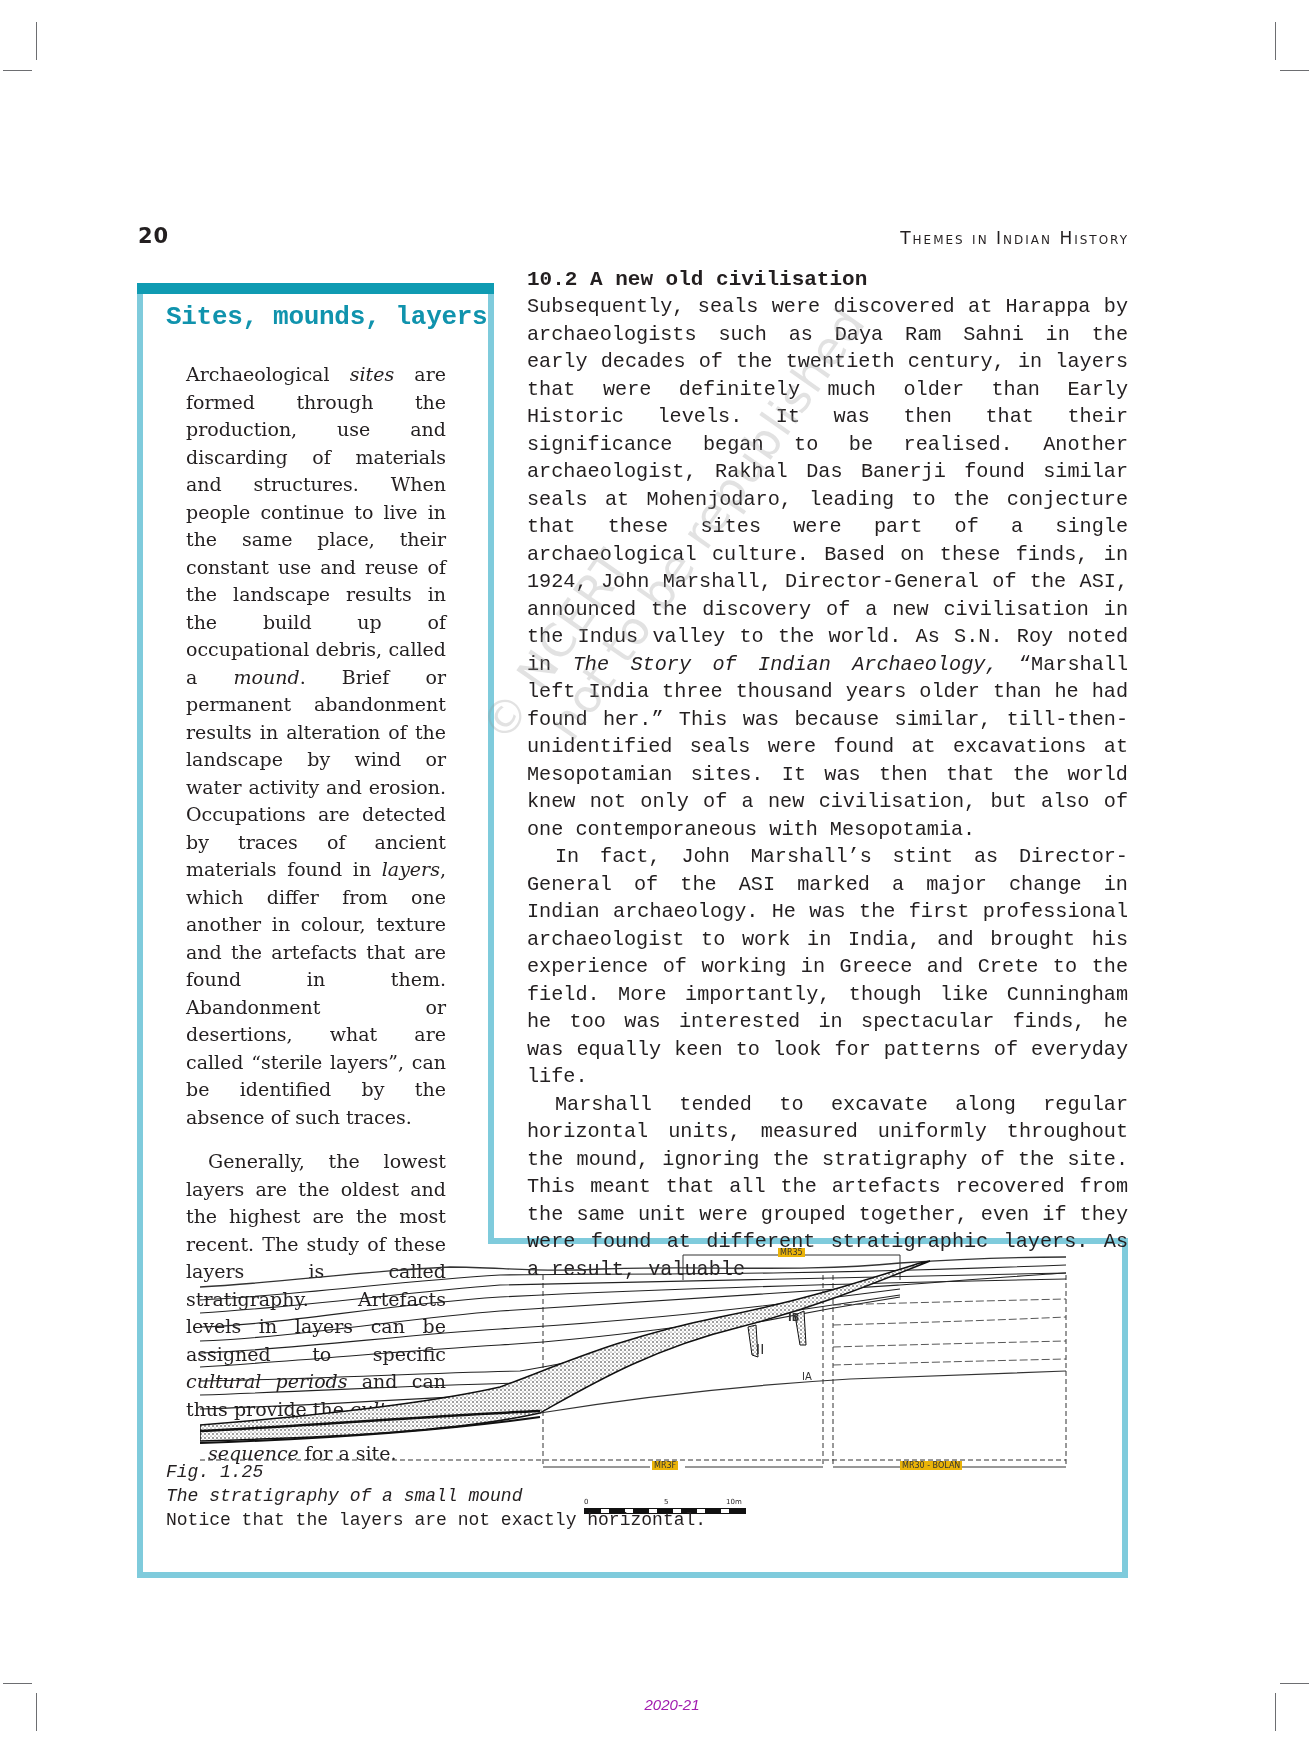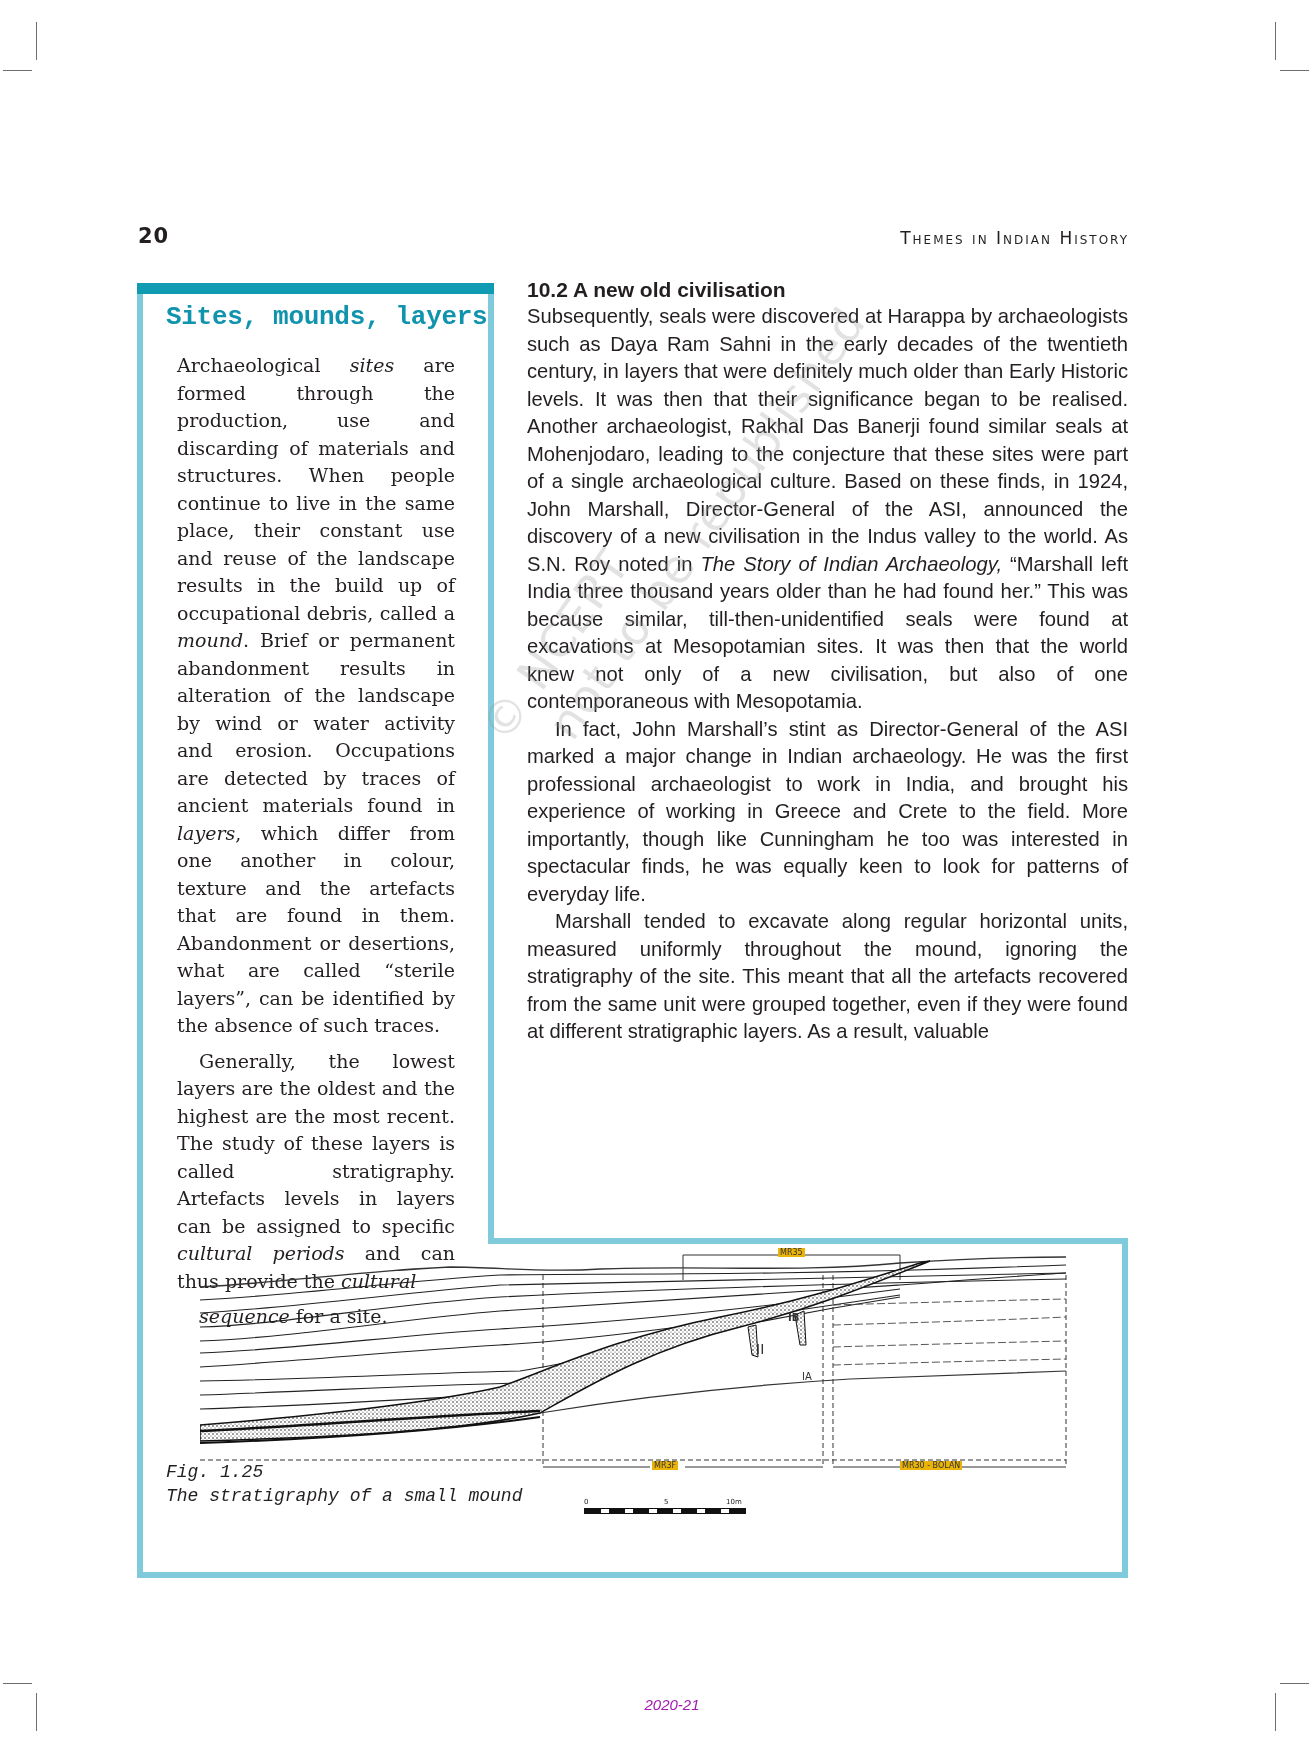--- a/index.html
+++ b/index.html
@@ -10,25 +10,25 @@
                 font-size: 21px; font-weight: bold; letter-spacing: 1px; color: #231f20; }
     .running-head { position: absolute; right: 183px; top: 228px; font-family: "DejaVu Sans", sans-serif;
                     font-size: 17px; font-variant: small-caps; letter-spacing: 2px; color: #231f20; }
     .frame-line { position: absolute; background: #7fcbdc; }
     .teal-bar { position: absolute; left: 137px; top: 283px; width: 357px; height: 11px; background: #0f9bb2; }
     .sidebar-title { position: absolute; left: 166px; top: 302px; font-family: Liberation Mono, monospace;
                      font-weight: bold; font-size: 26px; color: #1093ad; letter-spacing: -0.3px; }
     .sidebar-body { position: absolute; left: 169px; top: 344px; width: 294px;
                     font-family: "DejaVu Serif", serif; font-size: 19px; line-height: 27.5px;
                     text-align: justify; color: #231f20; }
-    .sidebar-body p { margin: 8px; }
+    .sidebar-body p { margin: 17px; }
     .sidebar-body .indent { text-indent: 22px; }
     .sidebar-body .last { text-align: left; padding-left: 22px; }
-    .main { position: absolute; left: 527px; top: 276px; width: 601px;
-            font-family: Liberation Sans, sans-serif; font-size: 20.2px; line-height: 27.5px;
+    .main { position: absolute; left: 527px; top: 266px; width: 601px;
+            font-family: Liberation Mono, monospace; font-size: 20.2px; line-height: 27.5px;
             text-align: justify; color: #231f20; }
     .main h2 { margin: 0; font-size: 21px; font-weight: bold; line-height: 27px; }
     .main p { margin: 0; }
     .main .indent { text-indent: 28px; }
     .figure { position: absolute; left: 200px; top: 1245px; width: 870px; height: 230px; }
     .fig-label { position: absolute; font-family: "DejaVu Sans", sans-serif; font-size: 8px; color: #333; background: #eab308; padding: 0 2px; }
     .caption { position: absolute; left: 166px; top: 1460px; font-family: Liberation Mono, monospace;
                font-size: 18px; line-height: 24px; color: #231f20; }
     .caption .it { font-style: italic; }
     .watermark { position: absolute; left: 470px; top: 720px; width: 560px; height: 260px;
@@ -148,15 +148,16 @@
 <div style="position:absolute;left:584px;top:1498px;width:160px;height:20px;">
   <span style="position:absolute;left:0;top:0;font-family:'DejaVu Sans',sans-serif;font-size:7px;">0</span>
   <span style="position:absolute;left:80px;top:0;font-family:'DejaVu Sans',sans-serif;font-size:7px;">5</span>
   <span style="position:absolute;left:142px;top:0;font-family:'DejaVu Sans',sans-serif;font-size:7px;">10m</span>
   <div style="position:absolute;left:0;top:10px;width:160px;height:4px;background:repeating-linear-gradient(90deg,#111 0 16px,#fff 16px 24px);border:1px solid #111;"></div>
 </div>
 
 <div class="caption">
   <div class="it">Fig. 1.25</div>
   <div class="it">The stratigraphy of a small mound</div>
+  <div>Notice that the layers are not exactly horizontal.</div>
 </div>
 
 <div class="footer">2020-21</div>
 
 </body></html>

